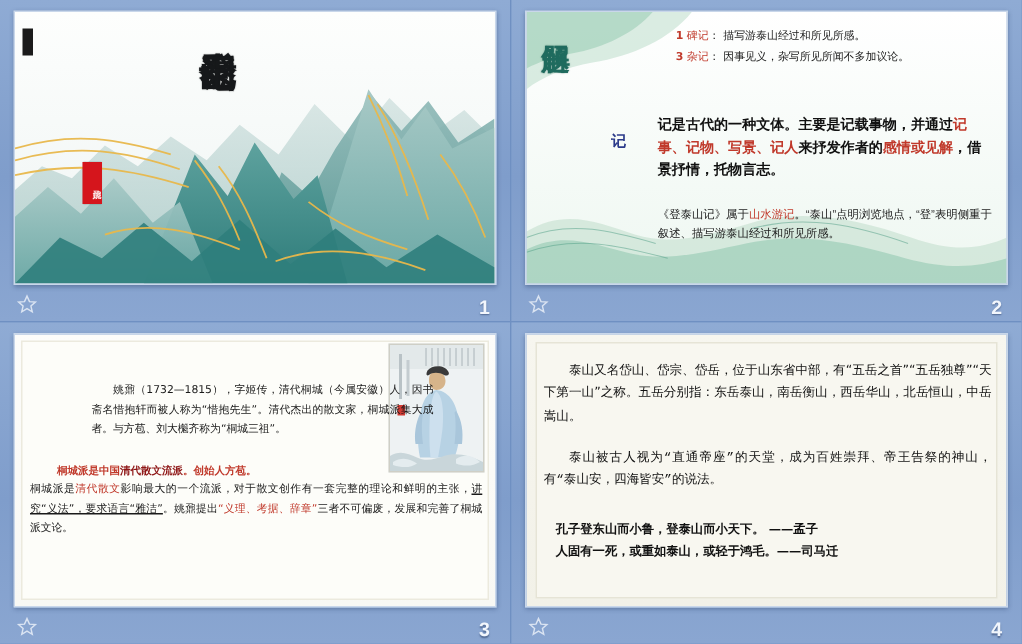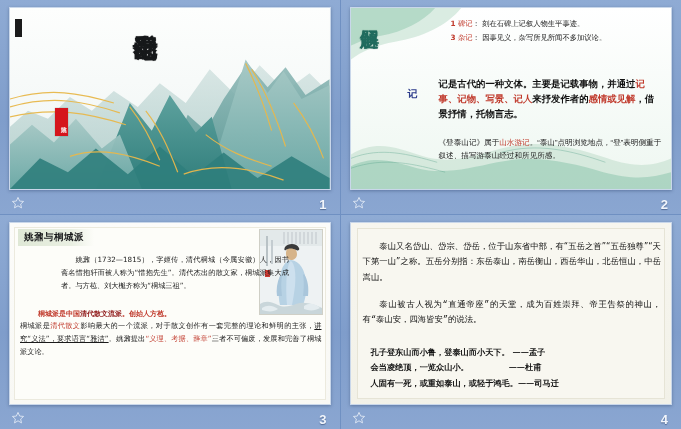--- a/index.html
+++ b/index.html
@@ -264,21 +264,21 @@
         </g>
       </svg>
       <div class="inner">
         <div class="tijie">题解</div>
         <div class="ji-label">记</div>
 
         <div class="list">
           <div>
             <span class="num">1</span>
             <span class="kw">碑记</span><span>：</span>
-            <span>刻在石碑上记叙人物生平事迹。</span>
+            <span>描写游泰山经过和所见所感。</span>
           </div>
           <div>
             <span class="num">3</span>
             <span class="kw">杂记</span><span>：</span>
             <span>因事见义，杂写所见所闻不多加议论。</span>
           </div>
         </div>
 
         <div class="para">
           <span>记是古代的一种文体。主要是记载事物，并通过</span><span class="hl">记事、记物、写景、记人</span><span>来抒发作者的</span><span class="hl">感情或见解</span><span>，借景抒情，托物言志。</span>
@@ -293,21 +293,20 @@
       <svg class="fav-icon" viewBox="0 0 16 16">
         <path d="M8 1.6 L9.9 5.8 L14.4 6.2 L11 9.2 L12 13.6 L8 11.2 L4 13.6 L5 9.2 L1.6 6.2 L6.1 5.8 Z" fill="none" stroke="#e9eff8" stroke-width="1.1"></path>
       </svg>
       <span class="pagenum">2</span>
     </div>
   </div>
 
   <div class="cell">
     <div class="slide s3">
       <div class="sheet"></div>
-      <div class="hdr">姚鼐与桐城派</div>
 
       <div class="portrait">
         <svg viewBox="0 0 62 84" preserveAspectRatio="none" aria-hidden="true">
           <rect x="0" y="0" width="62" height="84" fill="#eef2f3"></rect>
           <rect x="0" y="0" width="62" height="16" fill="#e3e9ea"></rect>
           <g stroke="#9aa3a8" stroke-width="0.5">
             <path d="M24,2 L24,14 M28,2 L28,14 M32,2 L32,14 M36,2 L36,14 M40,2 L40,14 M44,2 L44,14 M48,2 L48,14 M52,2 L52,14 M56,2 L56,14"></path>
           </g>
           <rect x="6" y="6" width="2" height="30" fill="#b9c2c6"></rect>
           <rect x="11" y="10" width="2" height="24" fill="#c4ccd0"></rect>
@@ -344,21 +343,20 @@
     </div>
   </div>
 
   <div class="cell">
     <div class="slide s4">
       <div class="sheet"></div>
       <div class="p1">泰山又名岱山、岱宗、岱岳，位于山东省中部，有“五岳之首”“五岳独尊”“天下第一山”之称。五岳分别指：东岳泰山，南岳衡山，西岳华山，北岳恒山，中岳嵩山。</div>
       <div class="p2">泰山被古人视为“直通帝座”的天堂，成为百姓崇拜、帝王告祭的神山，有“泰山安，四海皆安”的说法。</div>
       <div class="quotes">
         <span class="q">孔子登东山而小鲁，登泰山而小天下。 ——孟子</span>
-        <span class="q">会当凌绝顶，一览众山小。              ——杜甫</span>
         <span class="q">人固有一死，或重如泰山，或轻于鸿毛。——司马迁</span>
       </div>
     </div>
     <div class="footer">
       <svg class="fav-icon" viewBox="0 0 16 16">
         <path d="M8 1.6 L9.9 5.8 L14.4 6.2 L11 9.2 L12 13.6 L8 11.2 L4 13.6 L5 9.2 L1.6 6.2 L6.1 5.8 Z" fill="none" stroke="#e9eff8" stroke-width="1.1"></path>
       </svg>
       <span class="pagenum">4</span>
     </div>
   </div>

